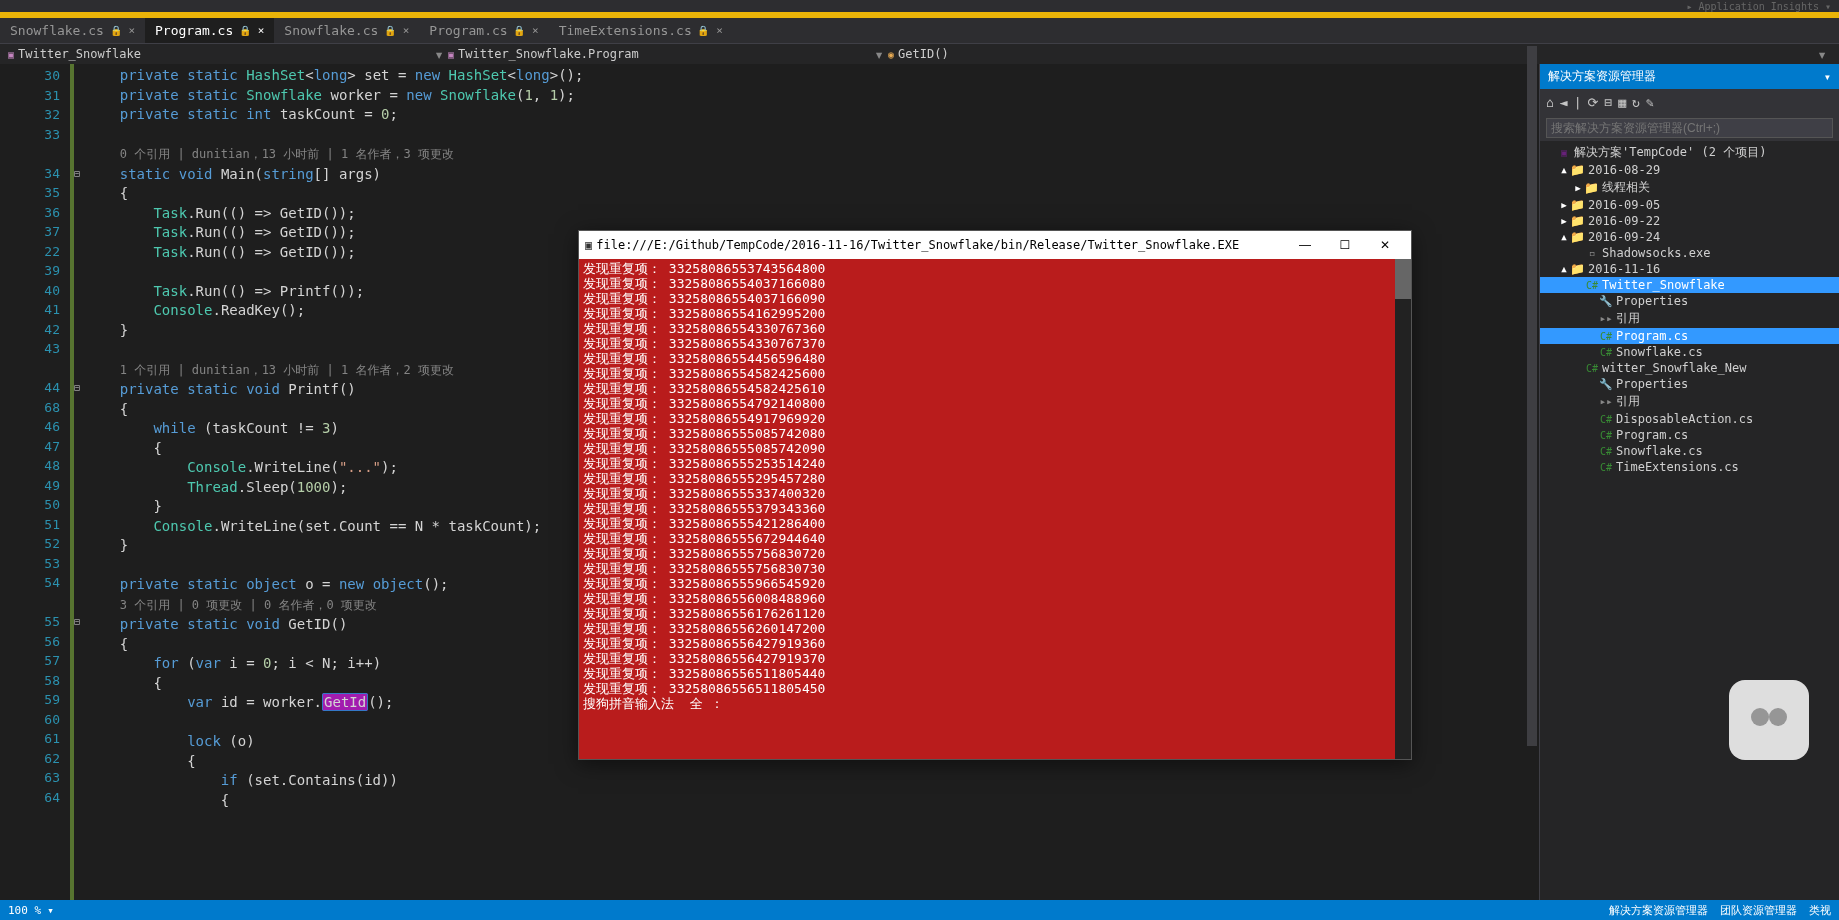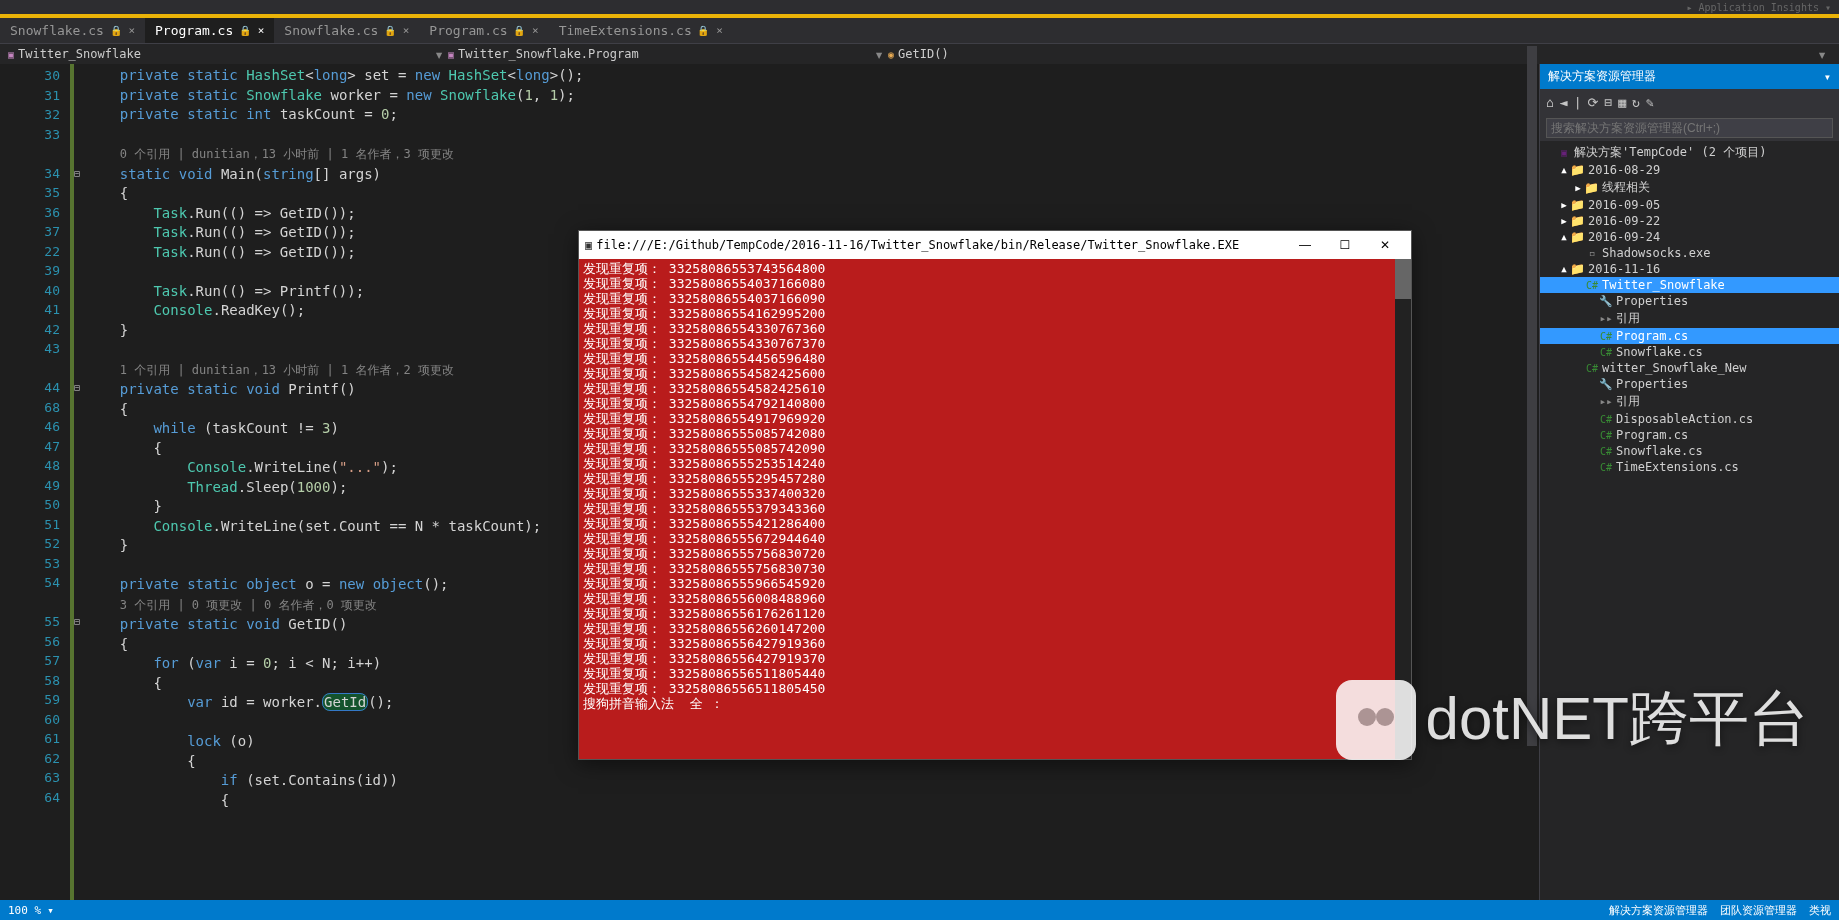--- a/index.html
+++ b/index.html
@@ -20,21 +20,21 @@
 .editor-pane { flex:1; display:flex; background:#1e1e1e; position:relative; }
 .gutter { width:70px; text-align:right; padding-right:10px; color:#2b91af; user-select:none; line-height:19.5px; padding-top:2px; position:relative;}
 .gutter .ln { height:19.5px; }
 .fold-col { width:12px; color:#a0a0a0; line-height:19.5px; padding-top:2px; font-size:10px;}
 .code { flex:1; line-height:19.5px; padding-top:2px; white-space:pre; font-family:Consolas,monospace; font-size:14px;}
 .kw { color:#569cd6; }
 .type { color:#4ec9b0; }
 .str { color:#d69d85; }
 .num { color:#b5cea8; }
 .codelens { color:#848484; font-size:12px; }
-.hl { background:#14532d; border:1px solid #3478c6; border-radius:8px; padding:0 1px;}
+.hl { background:#a21caf; border:1px solid #3478c6; border-radius:2px; padding:0 1px;}
 
 .side-panel { width:300px; background:#252526; border-left:1px solid #3f3f46; display:flex; flex-direction:column; }
 .side-title { background:#007acc; color:#fff; padding:4px 8px; font-size:12px; display:flex; align-items:center; }
 .side-toolbar { background:#333337; height:26px; display:flex; align-items:center; gap:6px; padding:0 6px; color:#c5c5c5;}
 .side-toolbar span { cursor:pointer; font-size:13px;}
 .side-search { background:#333337; padding:3px 6px; }
 .side-search input { width:100%; background:#3f3f46; border:1px solid #555; color:#86efac; padding:2px 4px; font-size:12px;}
 .tree { flex:1; overflow:auto; padding:2px 0; }
 .tree-row { display:flex; align-items:center; padding:1px 4px; cursor:pointer; font-size:12px; color:#d0d0d0; white-space:nowrap;}
 .tree-row.sel { background:#3399ff; color:#fff; }
@@ -58,21 +58,21 @@
 .console-body { flex:1; background:#b91c1c; color:#fff; padding:2px 4px; font-family:Consolas,monospace; font-size:13px; line-height:15px; overflow:hidden; position:relative;}
 .console-scroll { position:absolute; right:0; top:0; bottom:0; width:16px; background:#222;}
 .console-thumb { position:absolute; right:0; top:0; width:16px; height:40px; background:#666;}
 
 .watermark { position:absolute; right:30px; bottom:160px; color:#fff; opacity:0.85; font-size:60px; font-family:'Microsoft YaHei',sans-serif; display:flex; align-items:center; gap:10px; z-index:100; text-shadow:0 2px 8px rgba(0,0,0,0.6);}
 .watermark .wm-icon { width:80px; height:80px; border-radius:16px; background:#fff; position:relative;}
 .watermark .wm-icon::before, .watermark .wm-icon::after { content:''; position:absolute; background:#aaa; border-radius:50%;}
 .watermark .wm-icon::before { width:18px; height:18px; left:22px; top:28px;}
 .watermark .wm-icon::after { width:18px; height:18px; right:22px; top:28px;}
 
-.toptoolbar { height:18px; background:#2d2d30; border-bottom:4px solid #eab308; color:#888; font-size:10px; padding:0 8px; display:flex; align-items:center;}
+.toptoolbar { height:18px; background:#2d2d30; border-bottom:6px solid #eab308; color:#888; font-size:10px; padding:0 8px; display:flex; align-items:center;}
 .minimap { position:absolute; right:302px; top:46px; width:10px; height:700px; background:#3e3e42;}
 </style>
 </head>
 <body>
 
 <div class="toptoolbar">
   <span style="margin-left:auto;color:#666">▸ Application Insights ▾</span>
 </div>
 
 <div class="tabs" id="tabs-container">
@@ -394,21 +394,20 @@
 发现重复项： 33258086556511805450
 搜狗拼音输入法  全 ：</div>
     <div class="console-scroll">
       <div class="console-thumb"></div>
     </div>
   </div>
 </div>
 
 <div class="watermark">
   <div class="wm-icon"></div>
-  <span>dotNET跨平台</span>
 </div>
 
 <div class="statusbar">
   <span class="left">100 %</span>
   <span style="margin-left:6px">▾</span>
   <div class="right">
     <span>解决方案资源管理器</span>
     <span>团队资源管理器</span>
     <span>类视</span>
   </div>

